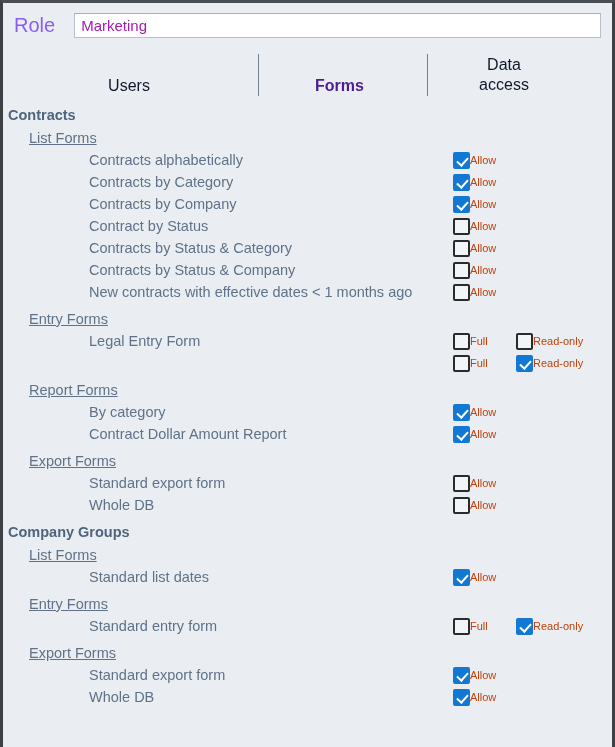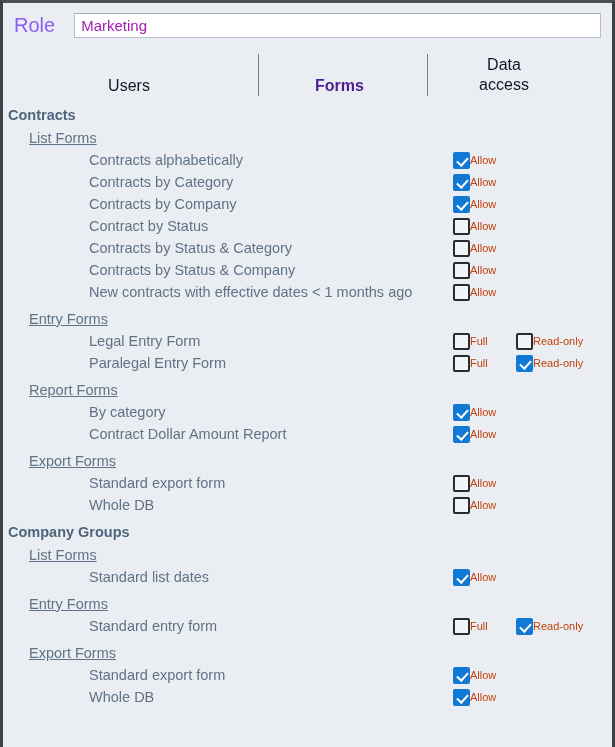--- a/index.html
+++ b/index.html
@@ -240,21 +240,21 @@
       <div class="row item"><span>Legal Entry Form</span><span class="ctrls">
           <span class="cb-wrap">
             <span class="cb"></span>
             <span class="cb-label">Full</span>
           </span>
           <span class="cb-wrap readonly-col">
             <span class="cb"></span>
             <span class="cb-label">Read-only</span>
           </span>
         </span></div>
-      <div class="row item"><span>Paralegal Entry Form</span><span class="ctrls">
+      <div class="row item"><span class="ctrls">
           <span class="cb-wrap">
             <span class="cb"></span>
             <span class="cb-label">Full</span>
           </span>
           <span class="cb-wrap readonly-col">
             <span class="cb on"></span>
             <span class="cb-label">Read-only</span>
           </span>
         </span></div>
       <div class="spacer"></div>

